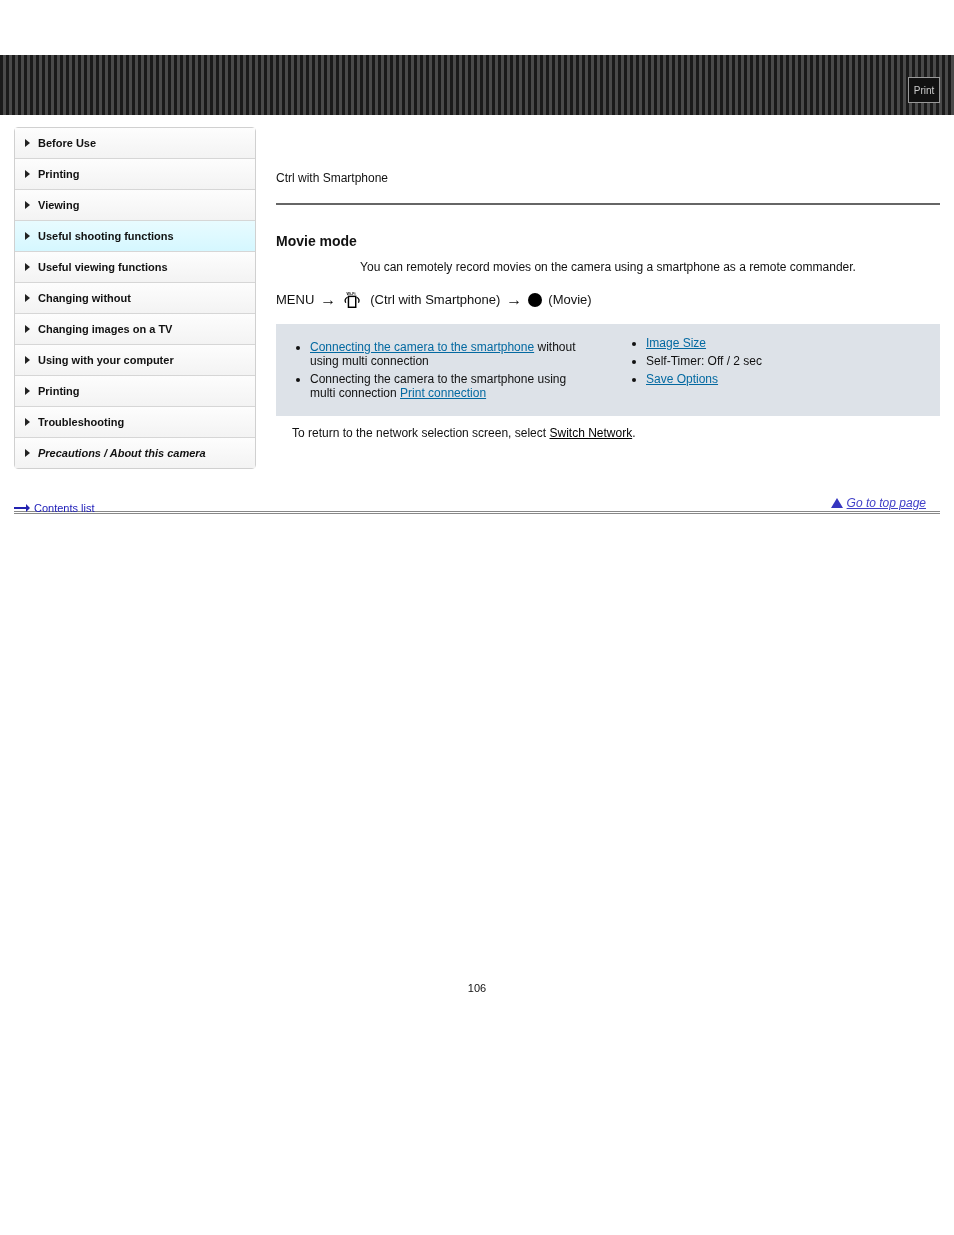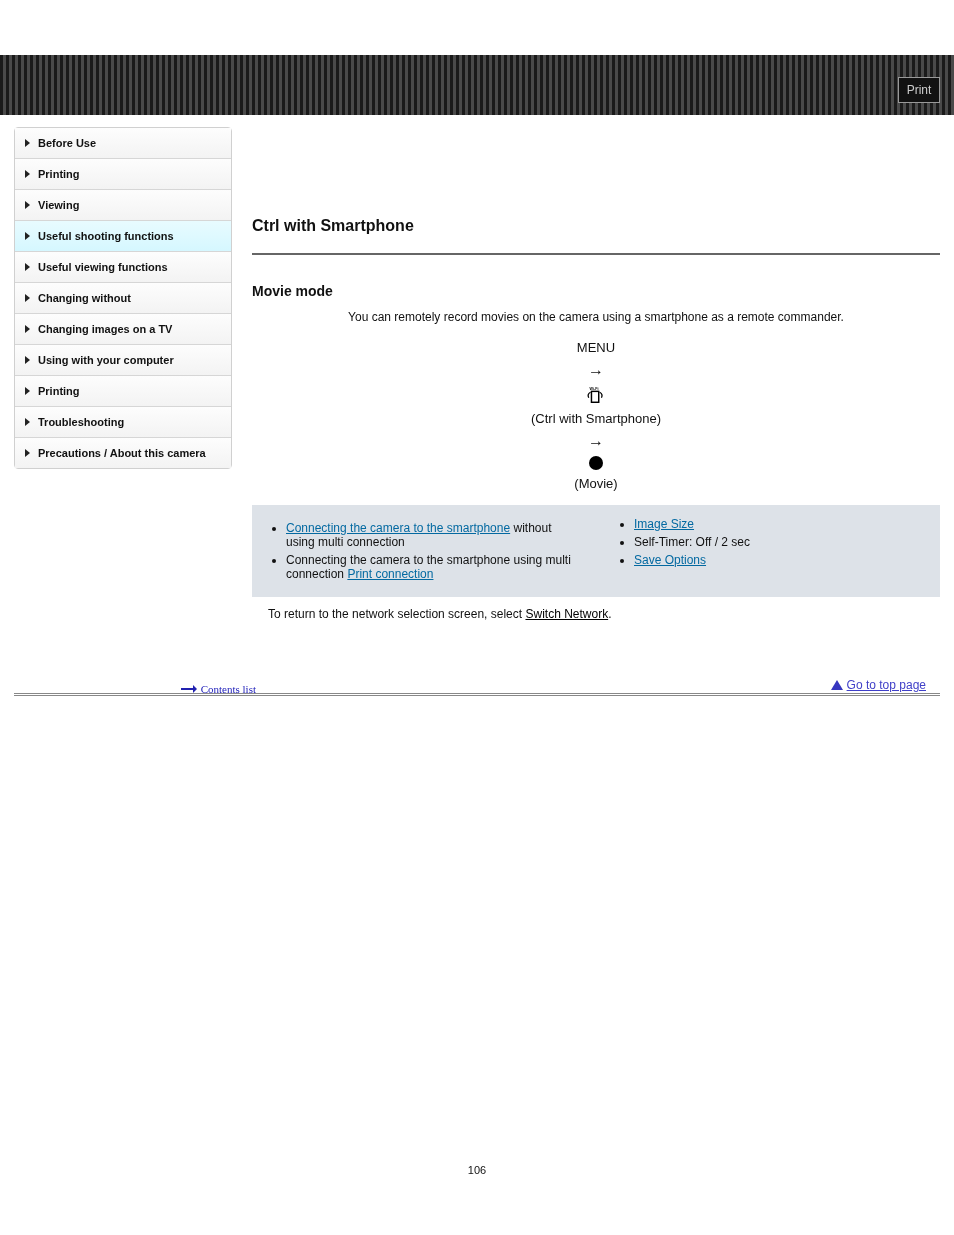--- a/index.html
+++ b/index.html
@@ -13,88 +13,86 @@
   .top-banner {
     height: 60px;
     margin-top: 55px;
     background: repeating-linear-gradient(90deg, #1a1a1a 0, #1a1a1a 3px, #4a4a4a 3px, #4a4a4a 6px);
     position: relative;
   }
   .print-btn {
     position: absolute;
     right: 14px;
     top: 22px;
-    width: 42px;
+    width: 32px;
     height: 26px;
     background: #111;
     border: 1px solid #999;
     color: #ccc;
-    font-size: 12px;
+    font-size: 10px;
     display: flex;
     align-items: center;
     justify-content: center;
     cursor: pointer;
   }
   .main-wrap {
     display: flex;
     padding: 12px 14px 0 14px;
     gap: 20px;
     align-items: flex-start;
   }
   .sidebar {
-    width: 218px;
+    width: 242px;
     background: linear-gradient(#fdfdfd, #f3f3f3);
     border: 1px solid #d0d0d0;
     border-radius: 4px;
     flex-shrink: 0;
   }
   .sidebar-item {
     display: flex;
     align-items: center;
     padding: 9px 10px;
     border-bottom: 1px solid #d6d6d6;
     font-size: 11px;
     font-weight: bold;
     cursor: pointer;
     background: linear-gradient(#fdfdfd, #f3f3f3);
   }
-  .sidebar-item:last-child { border-bottom: none; }
+  .sidebar-item:last-child { border-bottom: none; font-style: italic; }
   .sidebar-item.active {
     background: linear-gradient(#e8fbff, #d5f7ff);
   }
   .tri {
     width: 0; height: 0;
     border-top: 4px solid transparent;
     border-bottom: 4px solid transparent;
     border-left: 5px solid #222;
     margin-right: 8px;
   }
   .sidebar-expand {
-    text-align: right;
+    text-align: left;
     padding: 8px 0 4px 0;
-    font-family: Liberation Serif, serif;
   }
   .arrow-right {
     display: inline-flex;
     align-items: center;
     color: #1b1bb8;
     font-size: 11px;
     gap: 4px;
   }
   .arrow-right svg { display: inline-block; }
 
   .content {
     flex: 1;
     padding-top: 44px;
   }
   h1.page-title {
-    font-size: 16px;
-    font-weight: bold;
+    font-size: 12px;
+    font-weight: normal;
     margin-bottom: 18px;
-    margin-top: 46px;
   }
   .divider {
     border: none;
     border-top: 2px solid #666;
     margin-bottom: 28px;
   }
   h2.section-title {
     font-size: 14px;
     font-weight: bold;
     margin-bottom: 10px;
@@ -105,21 +103,20 @@
     line-height: 1.4;
     text-align: center;
   }
   .path-line {
     font-size: 13px;
     display: flex;
     align-items: center;
     flex-wrap: wrap;
     gap: 6px;
     margin-bottom: 14px;
-    flex-direction: column;
   }
   .arrow-sep { font-size: 16px; }
   .wifi-icon {
     width: 22px; height: 20px;
     display: inline-block;
     position: relative;
   }
   .wifi-icon svg { width: 100%; height: 100%; }
   .rec-dot {
     width: 14px; height: 14px; border-radius: 50%; background: #000;
@@ -153,20 +150,21 @@
     margin: -24px 28px 0 0;
   }
   .gotop a {
     color: #4040c8;
     font-size: 12px;
     text-decoration: underline;
     cursor: pointer;
     display: inline-flex;
     align-items: center;
     gap: 4px;
+    font-style: italic;
   }
   .gotop svg { display: inline-block; }
   .page-num {
     text-align: center;
     font-size: 11px;
     margin-top: 468px;
     padding-bottom: 16px;
   }
 </style>
 </head>

